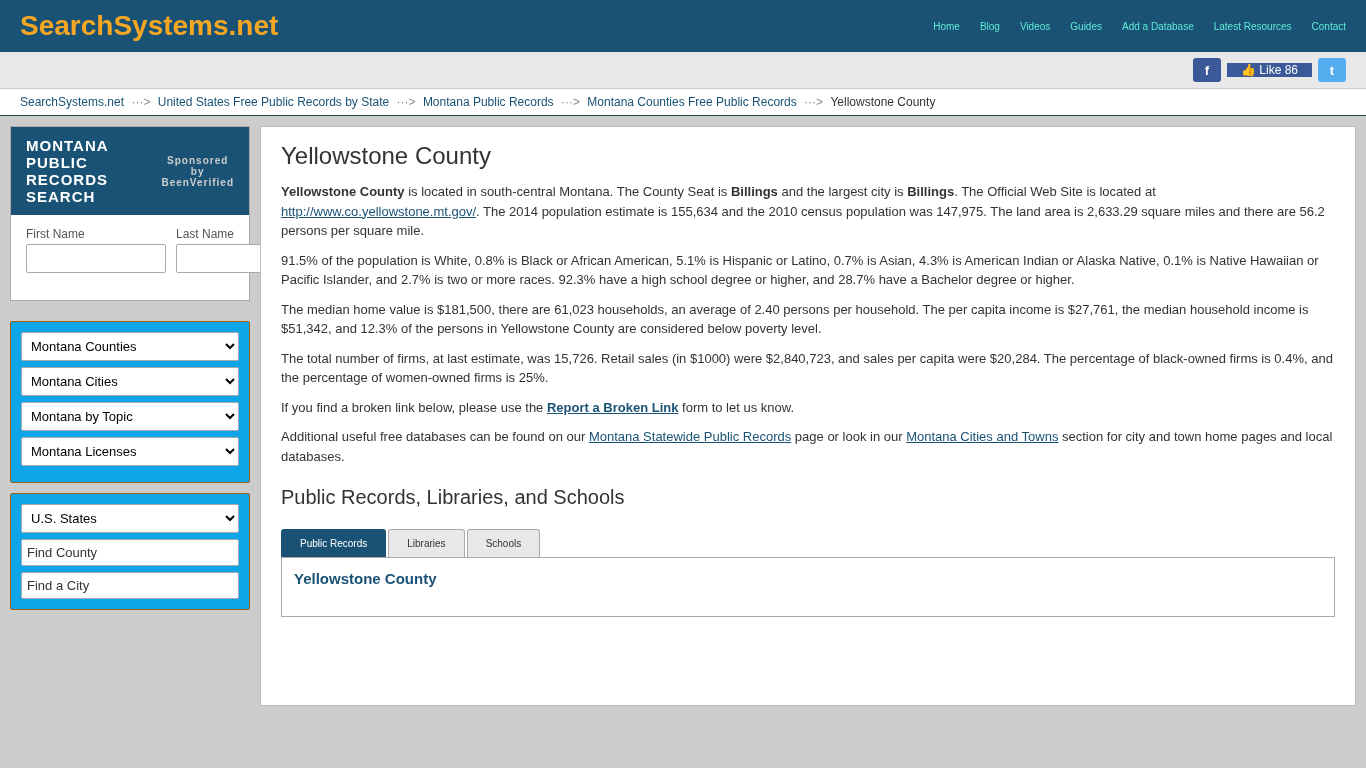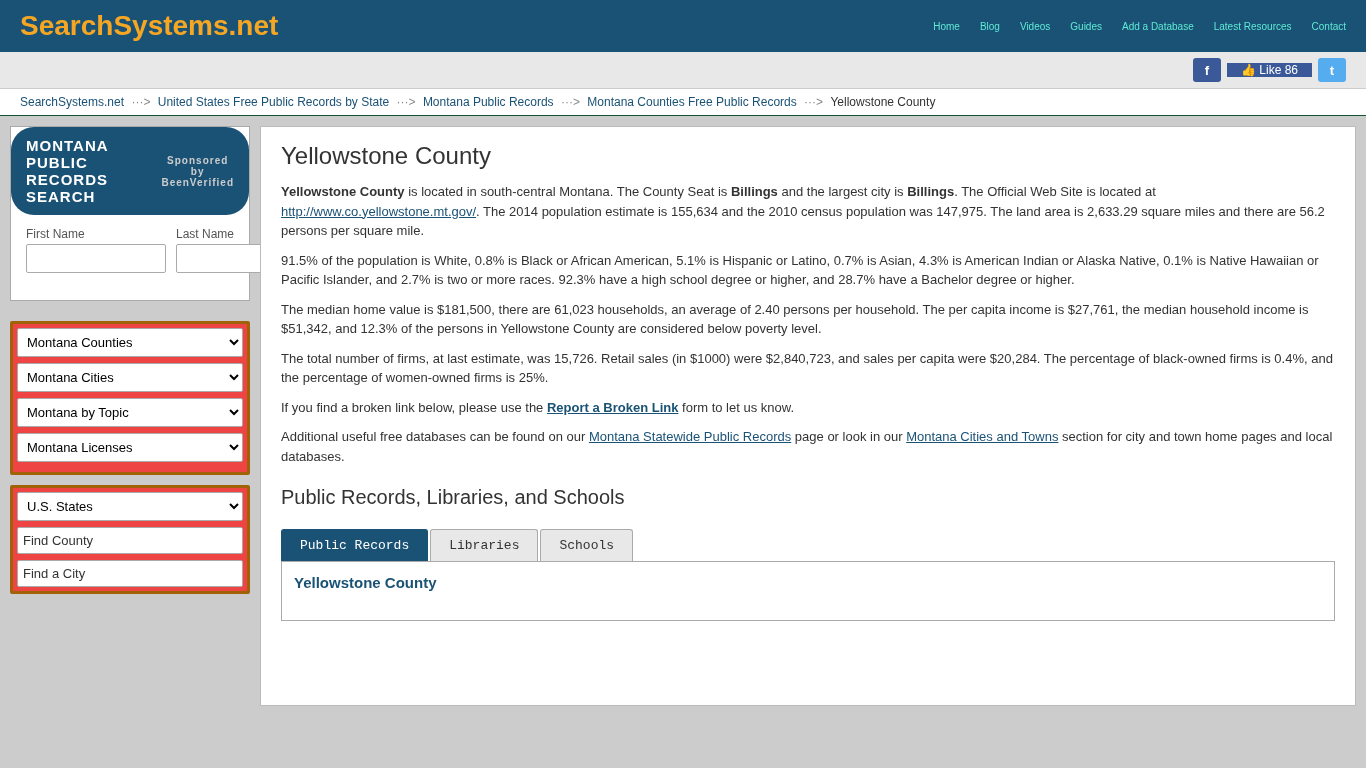--- a/index.html
+++ b/index.html
@@ -59,23 +59,23 @@
 
     
     #sidebar {
       width: 240px;
       flex-shrink: 0;
       display: flex;
       flex-direction: column;
       gap: 10px;
     }
     .sidebar-box {
-      background: #ef4444;
-      border: 3px solid #a16207;
-      padding: 4px;
+      background: #0ea5e9;
+      border: 1px solid #a16207;
+      padding: 10px;
       border-radius: 2px;
     }
     .sidebar-box select, .sidebar-box .find-link {
       width: 100%;
       margin-bottom: 6px;
       padding: 5px;
       border: 1px solid #aaa;
       border-radius: 2px;
       font-size: 13px;
       background: white;
@@ -99,21 +99,20 @@
     #search-header {
       background: #1a5276;
       color: white;
       font-size: 15px;
       font-weight: bold;
       letter-spacing: 1px;
       padding: 10px 15px;
       display: flex;
       align-items: center;
       justify-content: space-between;
-      border-radius: 23px;
     }
     .sponsored { font-size: 10px; color: #ccc; text-align: center; }
     #search-form {
       padding: 10px 15px 27px;
       display: flex;
       gap: 10px;
       align-items: flex-end;
     }
     .form-group { display: flex; flex-direction: column; }
     .form-group label { font-size: 12px; color: #555; margin-bottom: 3px; }
@@ -149,26 +148,25 @@
     #content a { color: #1a5276; }
 
     
     #tabs-section { margin-top: 20px; }
     #tabs-section h2 { font-size: 20px; font-weight: normal; color: #333; margin-bottom: 20px; }
     .tabs-bar { display: flex; }
     .tab {
       padding: 8px 18px;
       border: 1px solid #aaa;
       cursor: pointer;
-      font-size: 13px;
+      font-size: 10px;
       background: #e8e8e8;
       border-bottom: none;
       margin-right: 2px;
       border-radius: 3px 3px 0 0;
-      font-family: Liberation Mono, monospace;
     }
     .tab.active { background: #1a5276; color: white; border-color: #1a5276; }
     .tab-content-area {
       border: 1px solid #aaa;
       padding: 12px;
       background: white;
       min-height: 60px;
     }
     .tab-content-area h3 { font-size: 15px; color: #1a5276; }
   </style>

